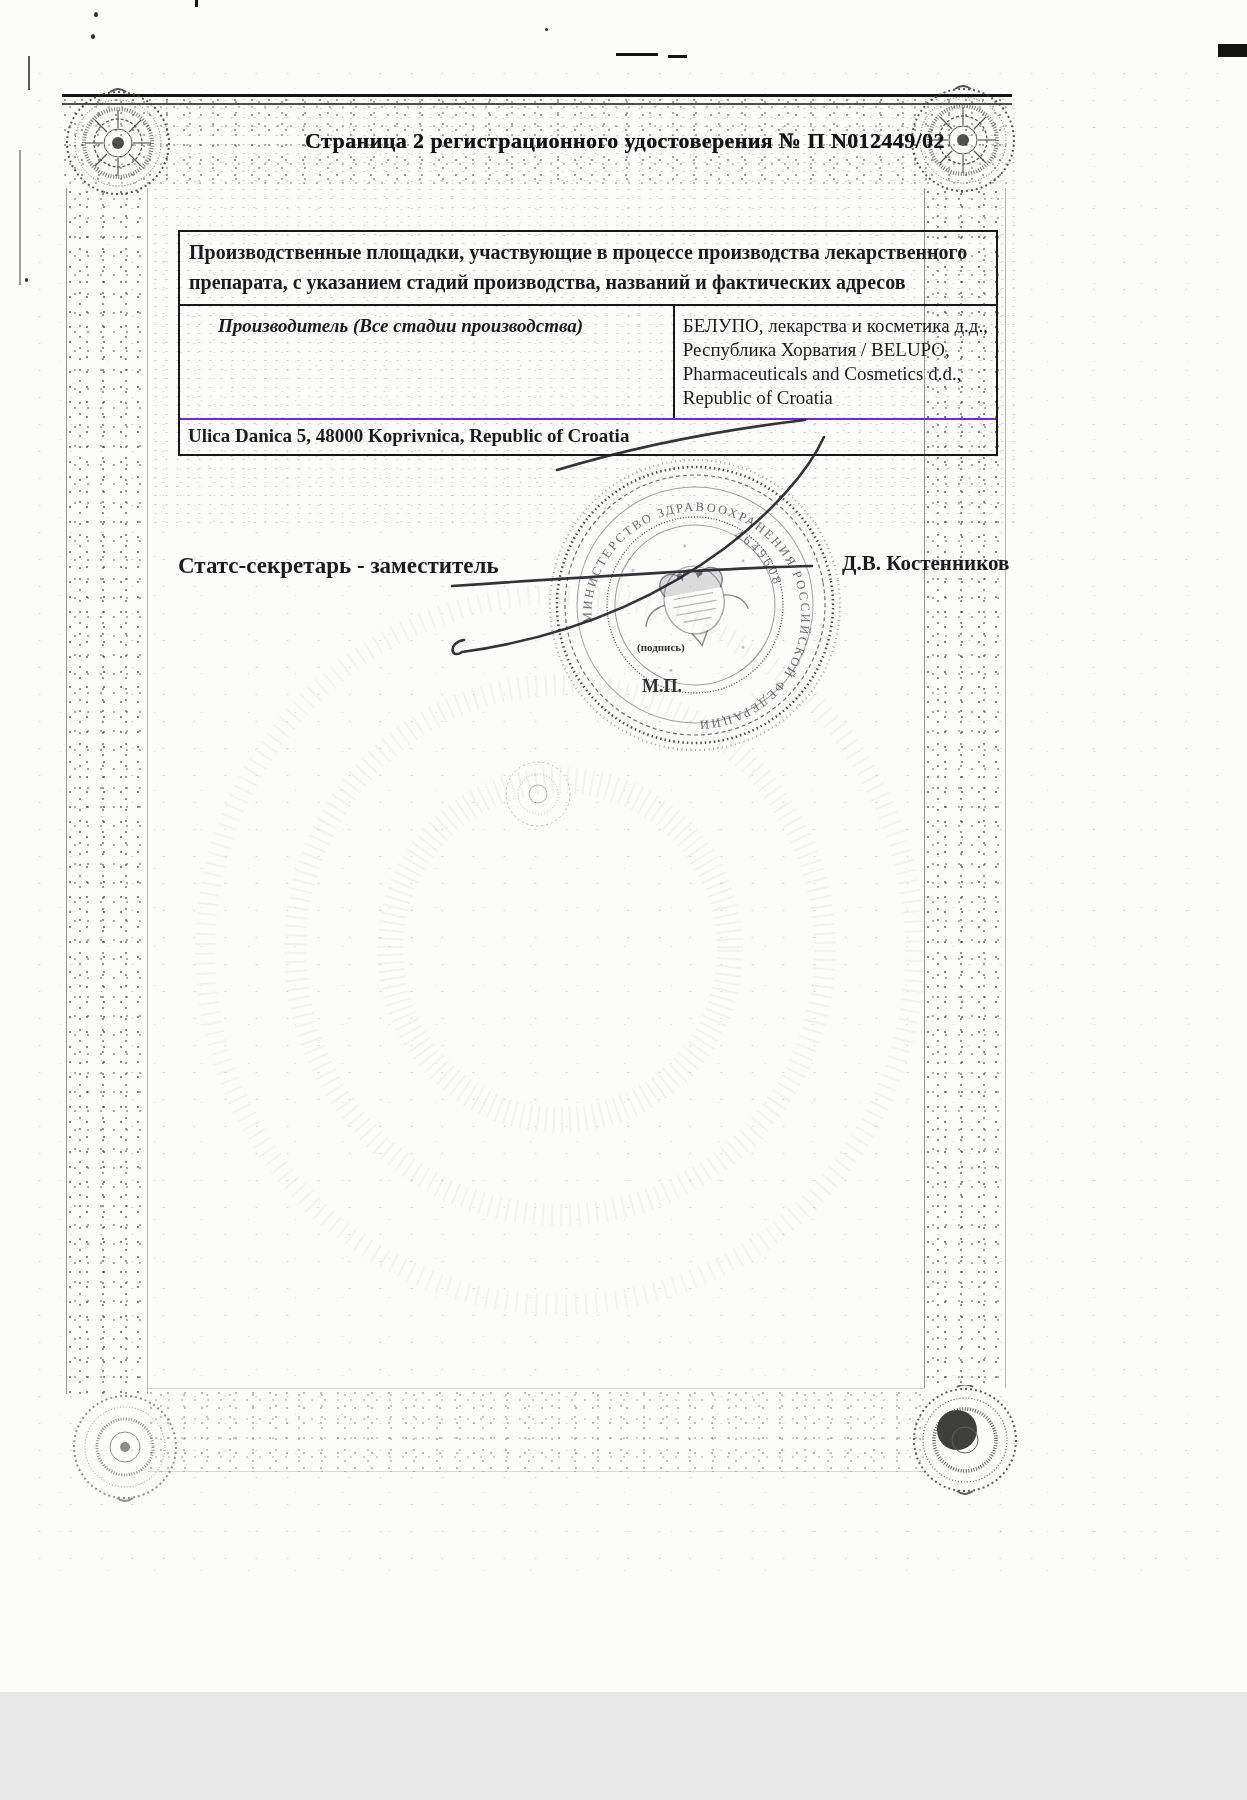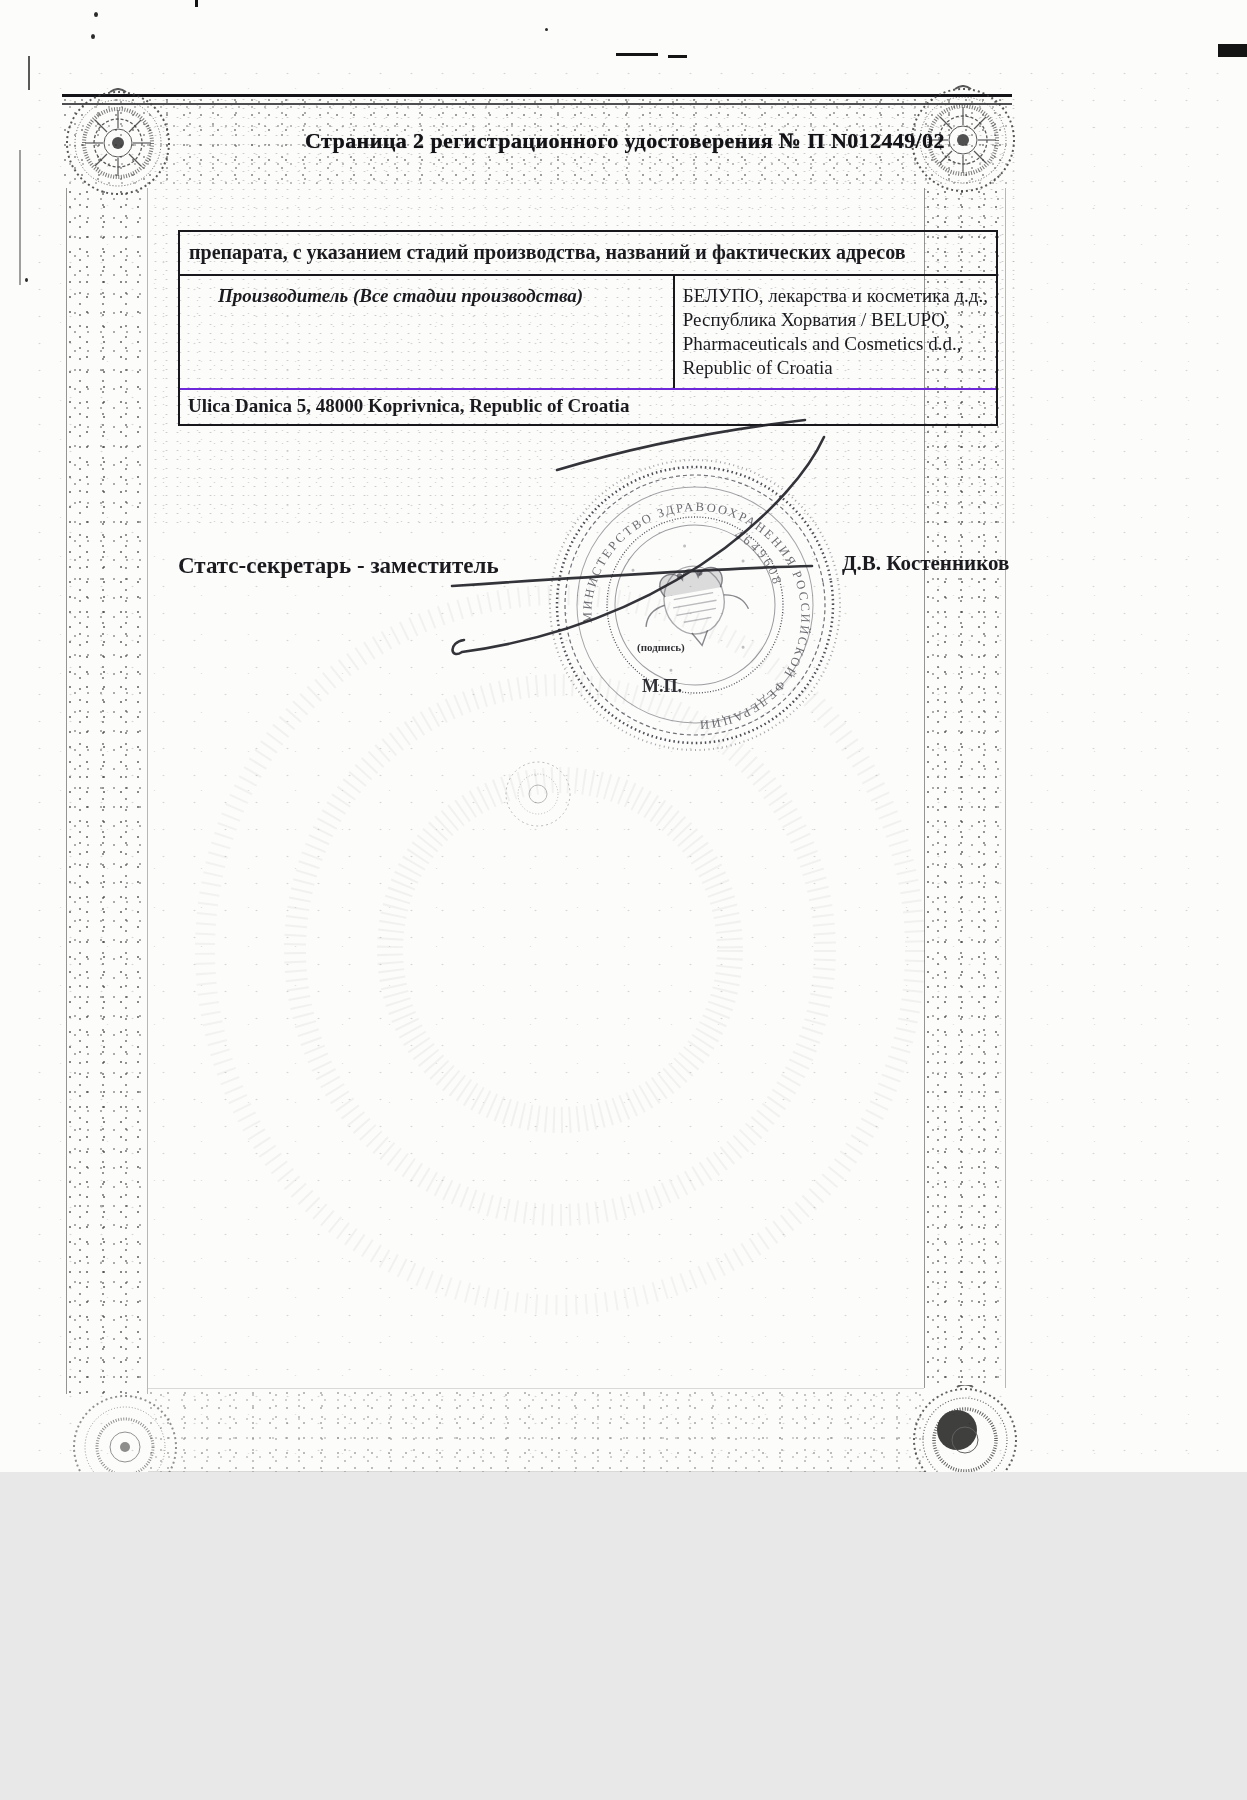--- a/index.html
+++ b/index.html
@@ -1,16 +1,16 @@
 <!DOCTYPE html>
 <html><head>
 <meta charset="utf-8">
 <style>
   html,body{margin:0;padding:0;background:#e8e8e8;}
-  .page{position:relative;width:1247px;height:1472px;background:#fcfcfb;overflow:hidden;
+  .page{position:relative;width:1247px;height:1692px;background:#fcfcfb;overflow:hidden;
         font-family:"Liberation Serif",serif;color:#1a1a1f;}
   .abs{position:absolute;}
   
   .speckle{pointer-events:none;
     background-image:
       radial-gradient(rgba(70,70,70,.38) .7px, transparent 1.2px),
       radial-gradient(rgba(95,95,95,.30) .6px, transparent 1.1px);
     background-size:31px 27px,47px 39px;background-position:0 0,13px 9px;opacity:.55;}
   .speckle-dense{pointer-events:none;
     background-image:
@@ -149,20 +149,21 @@
       <circle cx="47" cy="45" r="20" fill="#101010" stroke="none"></circle>
       <circle cx="55" cy="55" r="13" stroke-width="1"></circle>
       <path d="M47 106 Q55 112 63 106" stroke-width="2"></path>
     </g>
   </svg>
 
   <div class="title">Страница 2 регистрационного удостоверения № П N012449/02</div>
 
   <div class="table">
     <div class="row-header">
+      <div class="hline">Производственные площадки, участвующие в процессе производства лекарственного</div>
       <div class="hline">препарата, с указанием стадий производства, названий и фактических адресов</div>
     </div>
     <div class="row-producer">
       <div class="cell-label">
         <span>Производитель (Все стадии производства)</span>
       </div>
       <div class="cell-value">
         <div class="vline">БЕЛУПО, лекарства и косметика д.д.,</div>
         <div class="vline">Республика Хорватия / BELUPO,</div>
         <div class="vline">Pharmaceuticals and Cosmetics d.d.,</div>

